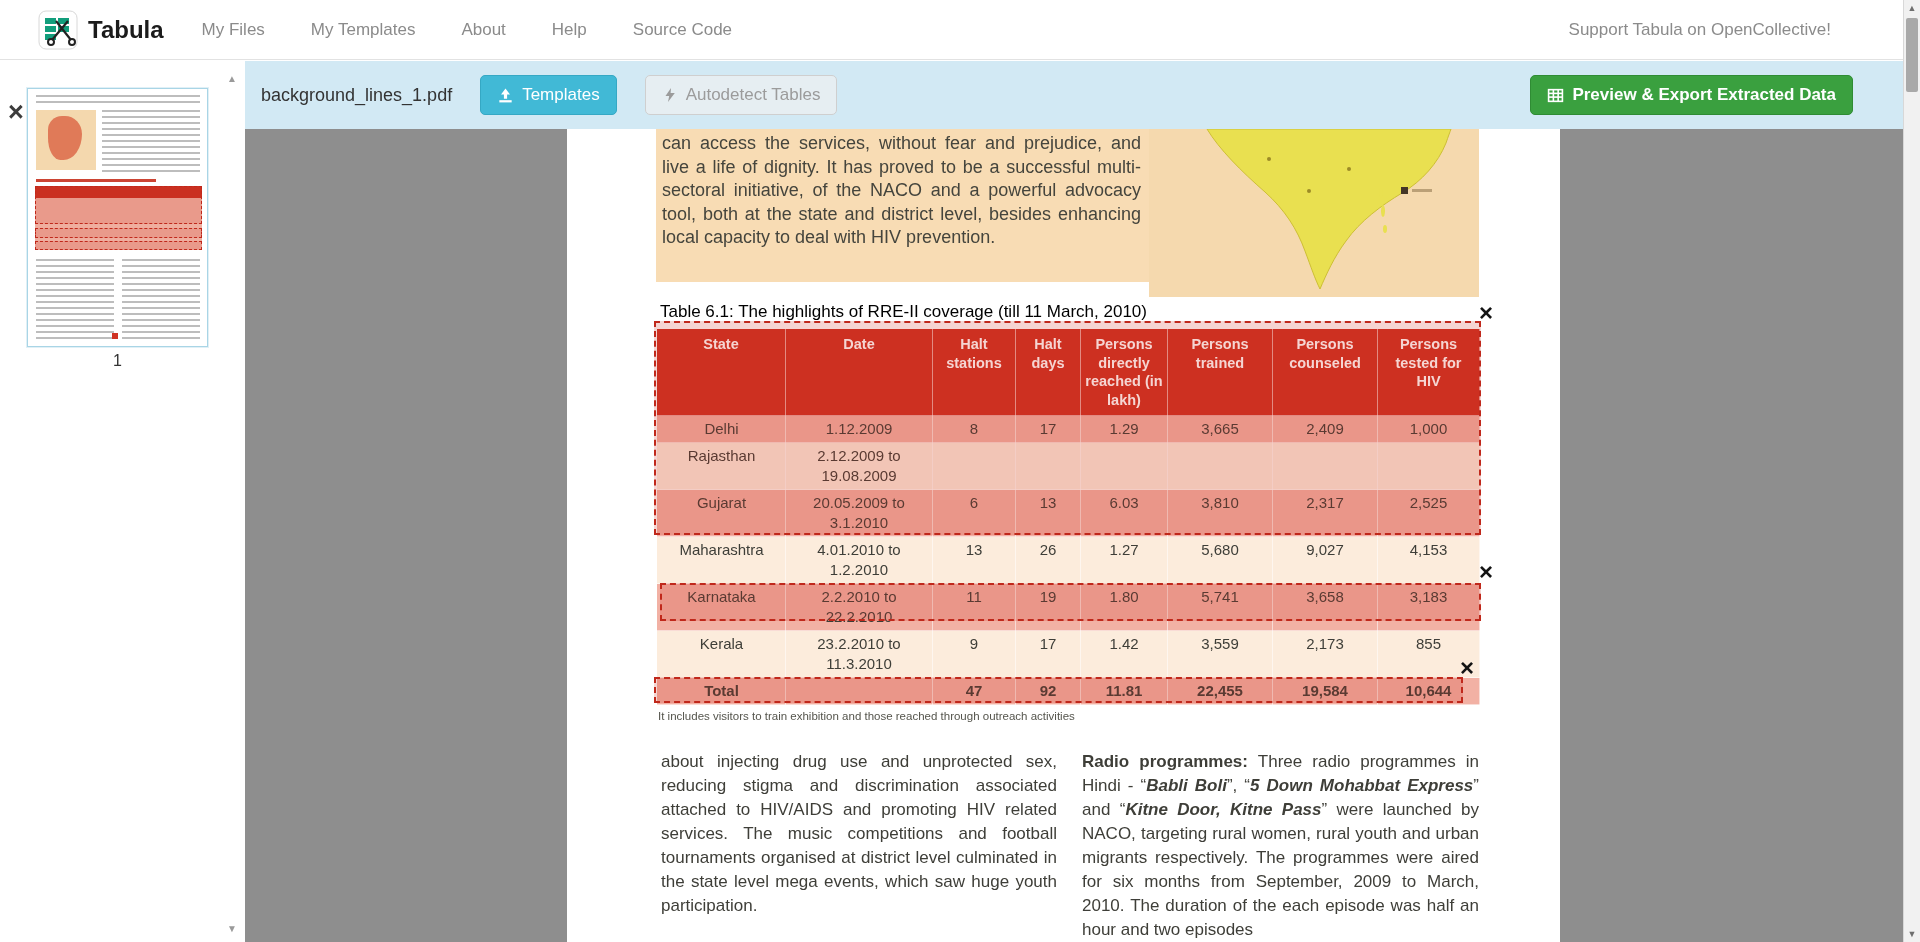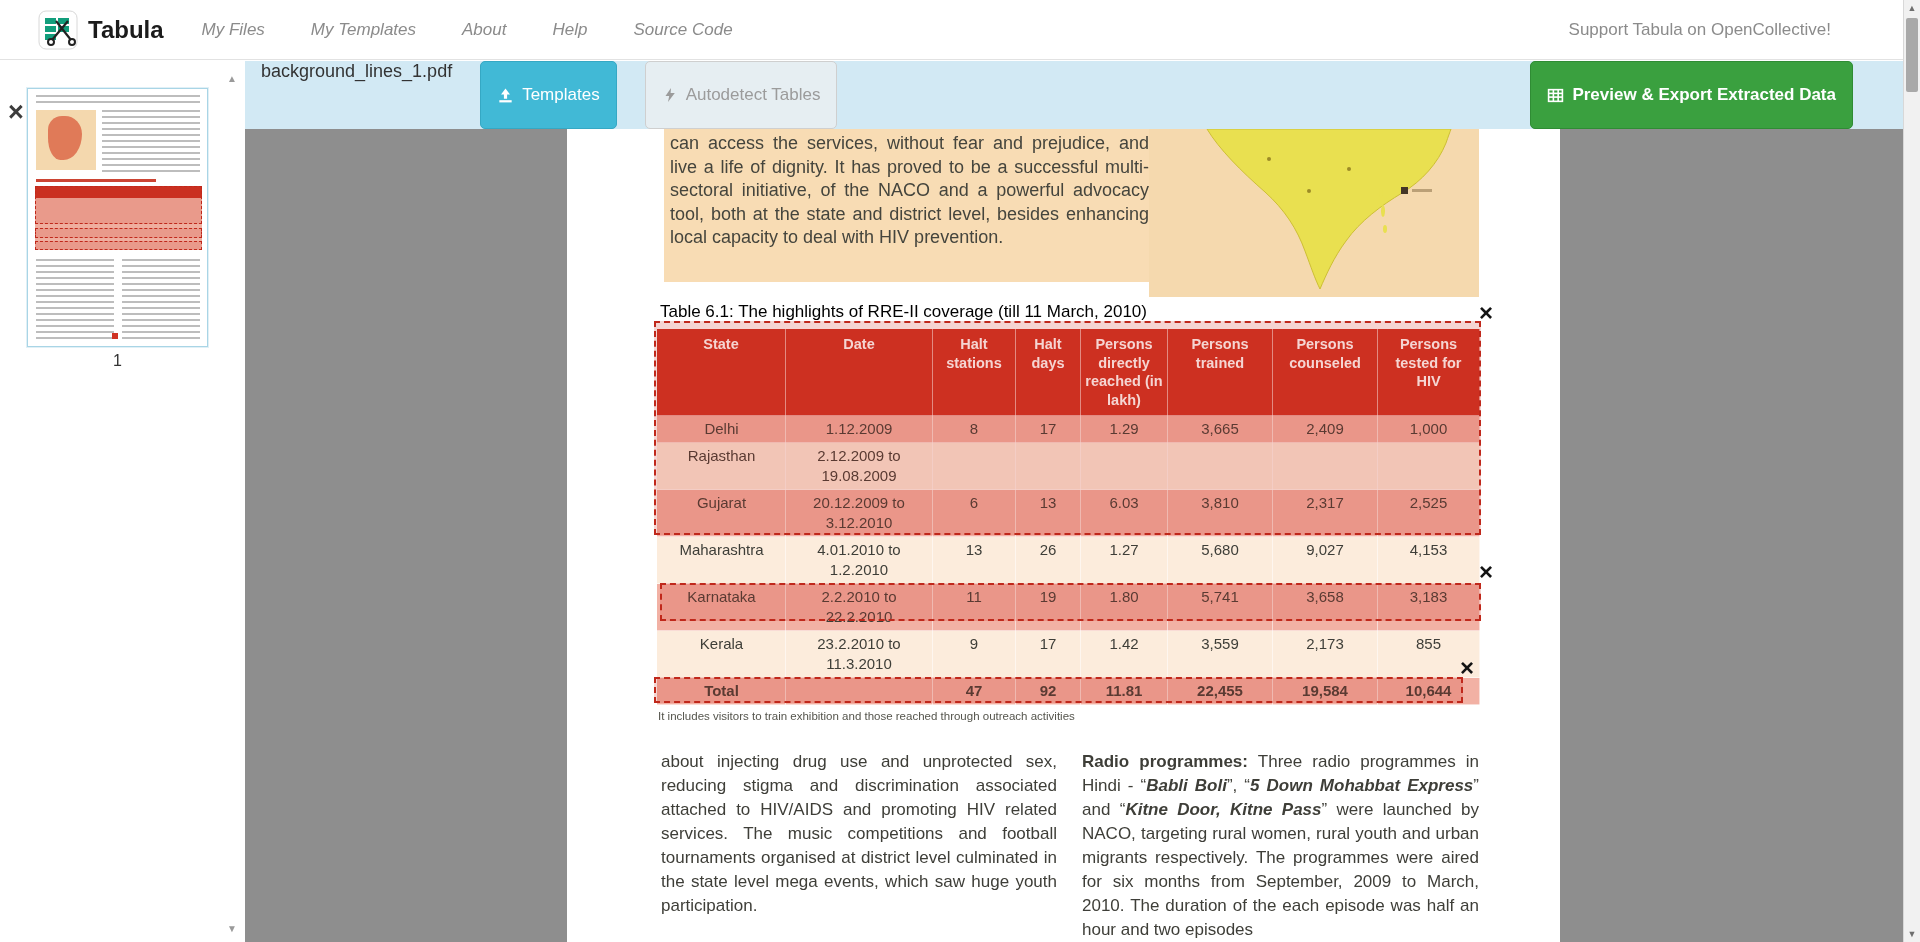--- a/index.html
+++ b/index.html
@@ -5,21 +5,21 @@
   * { box-sizing: border-box; }
   html,body { margin:0; padding:0; width:1920px; height:942px; overflow:hidden; background:#fff;
               font-family:"Liberation Sans", sans-serif; }
   .app { position:relative; width:1920px; height:942px; }
 
   
   .navbar { position:absolute; left:0; top:0; width:1903px; height:60px; background:#fff;
             border-bottom:1px solid #e2e2e2; display:flex; align-items:center; }
   .logo { margin-left:38px; width:40px; height:40px; flex:0 0 auto; }
   .brand { margin-left:10px; font-size:24px; font-weight:bold; color:#1b1b1b; }
-  .nav-links { display:flex; margin-left:38px; gap:46px;font-style:italic; }
+  .nav-links { display:flex; margin-left:38px; gap:46px; }
   .nav-links a { color:#8b8b8b; font-size:17px; text-decoration:none; cursor:pointer; }
   .support { margin-left:auto; margin-right:72px; color:#8b8b8b; font-size:17px; cursor:pointer; }
 
   
   .sidebar { position:absolute; left:0; top:61px; width:245px; height:881px; background:#fff; }
   .file-close { position:absolute; left:8px; top:38px; font-size:27px; font-weight:bold; color:#3c3c3c;
                 line-height:1; cursor:pointer; }
   .thumbnail { position:absolute; left:27px; top:27px; width:181px; height:259px; background:#fff;
                border:1px solid #a9d5e6; box-shadow:0 0 0 1px rgba(170,213,230,.35); cursor:pointer; }
   .page-num { position:absolute; left:27px; top:291px; width:181px; text-align:center; font-size:16px; color:#333; }
@@ -40,36 +40,36 @@
   .t-sel { position:absolute; left:0; right:0; border:1px dashed #c0281b; background:rgba(200,40,27,.15); }
   .ts1 { top:0; height:38px; }
   .ts2 { top:42px; height:10px; }
   .ts3 { top:55px; height:9px; }
   .tl-c { left:8px; top:170px; width:78px; height:80px; }
   .tl-d { left:94px; top:170px; width:78px; height:80px; }
   .t-marker { position:absolute; left:84px; top:244px; width:6px; height:6px; background:#d03324; }
 
   
   .toolbar { position:absolute; left:245px; top:61px; width:1658px; height:68px; background:#d2e9f4;
-             display:flex; padding:0 50px 0 16px; }
+             display:flex; align-items:center; padding:0 50px 0 16px; }
   .filename { font-size:18px; color:#333; margin-right:28px; white-space:nowrap; }
   .btn { display:inline-flex; align-items:center; gap:8px; border-radius:5px; font-size:17px;
          padding:9px 16px; cursor:pointer; font-family:inherit; white-space:nowrap; }
   .btn-templates { background:#41b9d6; color:#fff; border:1px solid #35a8c4; }
   .btn-clear { background:linear-gradient(#ffffff,#e9e9e9); color:#333; border:1px solid #c6c6c6; margin-left:26px; }
   .btn-autodetect { background:#e6eef2; color:#9b9b9b; border:1px solid #cfcfcf; margin-left:28px; cursor:default; }
   .btn-export { background:#3aa03f; color:#fff; border:1px solid #2f8c34; margin-left:auto; font-weight:bold; }
   .ico { display:inline-flex; }
 
   
   .canvas { position:absolute; left:245px; top:129px; width:1658px; height:813px; background:#8e8e8e; overflow:hidden; }
   .page { position:absolute; left:322px; top:0; width:993px; height:813px; background:#fff; overflow:hidden; cursor:crosshair; }
 
   .intro { position:absolute; left:89px; top:0; width:823px; height:168px; }
-  .intro-text { position:absolute; left:8px; top:0; width:495px; height:153px; background:#f8dcb4;
+  .intro-text { position:absolute; left:0; top:0; width:495px; height:153px; background:#f8dcb4;
                 padding:3px 10px 0 6px; font-size:18px; line-height:23.5px; text-align:justify; color:#45453d; }
   .intro-map { position:absolute; left:493px; top:0; width:330px; height:168px; background:#f5d9ae; }
 
   .tbl-title { position:absolute; left:93px; top:173px; font-size:17px; color:#000000; }
 
   .pdf-table { position:absolute; left:89px; top:199px; width:823px; border-collapse:collapse;
                table-layout:fixed; font-size:15px; color:#3e3e38; }
   .pdf-table th { background:#ce3122; color:#fff; font-weight:bold; font-size:14.5px; line-height:18.5px;
                   vertical-align:top; text-align:center; padding:6px 4px; height:86px;
                   border:1px solid rgba(255,255,255,.55); }
@@ -264,21 +264,21 @@
               <td>2.12.2009 to 19.08.2009</td>
               <td></td>
               <td></td>
               <td></td>
               <td></td>
               <td></td>
               <td></td>
             </tr>
             <tr>
               <td>Gujarat</td>
-              <td>20.12.2009 to 3.12.2010</td>
+              <td>20.05.2009 to 3.1.2010</td>
               <td>6</td>
               <td>13</td>
               <td>6.03</td>
               <td>3,810</td>
               <td>2,317</td>
               <td>2,525</td>
             </tr>
             <tr>
               <td>Maharashtra</td>
               <td>4.01.2010 to 1.2.2010</td>

